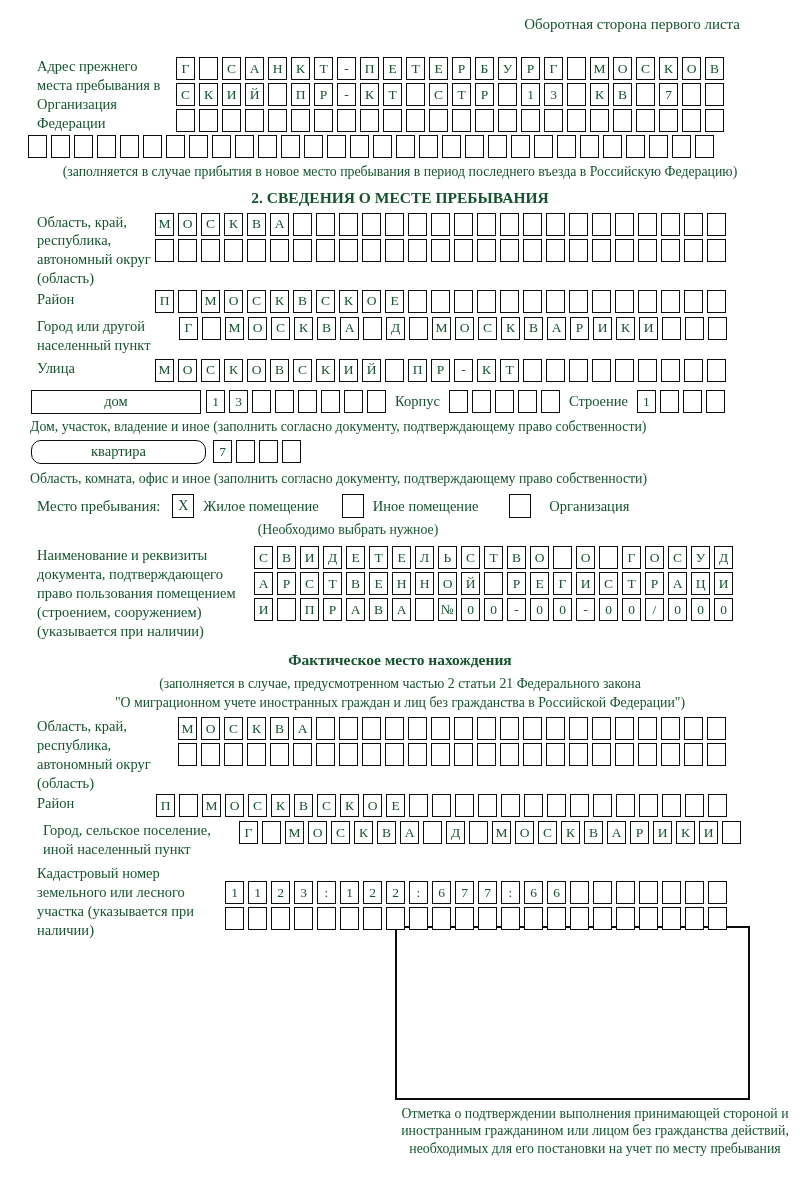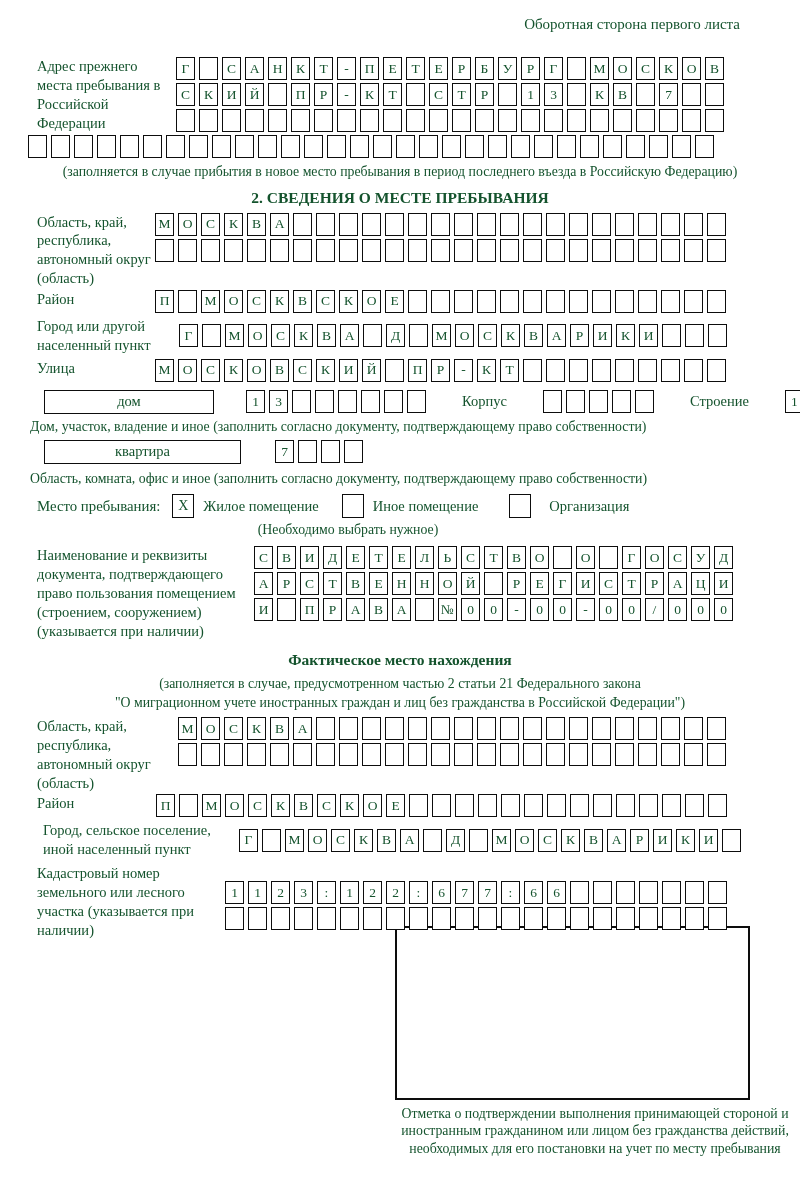--- a/index.html
+++ b/index.html
@@ -20,28 +20,28 @@
     font-size:13.5px;background:#fff;
   }
   .note{font-size:13.8px;line-height:1.25;}
   .center{text-align:center;}
   .left-note{margin-left:2px;}
   .title{font-weight:bold;font-size:15.5px;text-align:center;}
   .w139{flex-basis:139px;} .w118{flex-basis:118px;} .w142{flex-basis:142px;}
   .w141{flex-basis:141px;} .w119{flex-basis:119px;} .w196{flex-basis:196px;margin-left:15px;}
   .w217{flex-basis:217px;} .w188{flex-basis:188px;}
   .fullrow{margin-top:3px;}
-  .vcent{align-items:center;}
-  .house-row{display:flex;align-items:center;margin-top:8px;margin-left:16px;gap:27px;}
+  .vcent{align-items:flex-start;}
+  .house-row{display:flex;align-items:center;margin-top:8px;margin-left:3px;}
   .box-label{
     border:1.6px solid #0d0d0d;height:24px;display:flex;align-items:center;justify-content:center;
     font-size:14.5px;box-sizing:border-box;flex:none;
   }
   .house-box{width:170px;margin-right:5px;}
-  .apt-box{width:197px;margin-right:7px;}
+  .apt-box{width:175px;margin-right:7px;border-radius:10px;}
   .inline-lbl{font-size:14.5px;margin:0 9px;flex:none;}
   .stay-row{display:flex;align-items:center;margin-top:7px;}
   .stay-row .lbl-inline{font-size:14.8px;margin-left:9px;}
   .cb .cell{width:20px;height:22px;font-size:14px;}
   .choose-note{width:640px;text-align:center;margin-top:3px;}
   .stamp-box{
     width:355px;height:174px;border:2px solid #0d0d0d;box-sizing:border-box;
     margin-left:367px;margin-top:-14px;background:#fff;
   }
   .stamp-note{width:410px;margin-left:362px;margin-top:5px;text-align:center;font-size:13.8px;line-height:1.3;}
@@ -49,21 +49,21 @@
   .mt8{margin-top:8px;} .mt10{margin-top:10px;}
 </style>
 </head>
 <body>
 
 <div class="page">
 
   <div class="hdr">Оборотная сторона первого листа</div>
 
   <div class="field">
-    <div class="lbl w139">Адрес прежнего места пребывания в Российской Федерации</div>
+    <div class="lbl w139">Адрес прежнего места пребывания в Организация Федерации</div>
     <div class="gridcol">
       <div class="cells">
           <span class="cell">Г</span>
           <span class="cell"></span>
           <span class="cell">С</span>
           <span class="cell">А</span>
           <span class="cell">Н</span>
           <span class="cell">К</span>
           <span class="cell">Т</span>
           <span class="cell">-</span>

